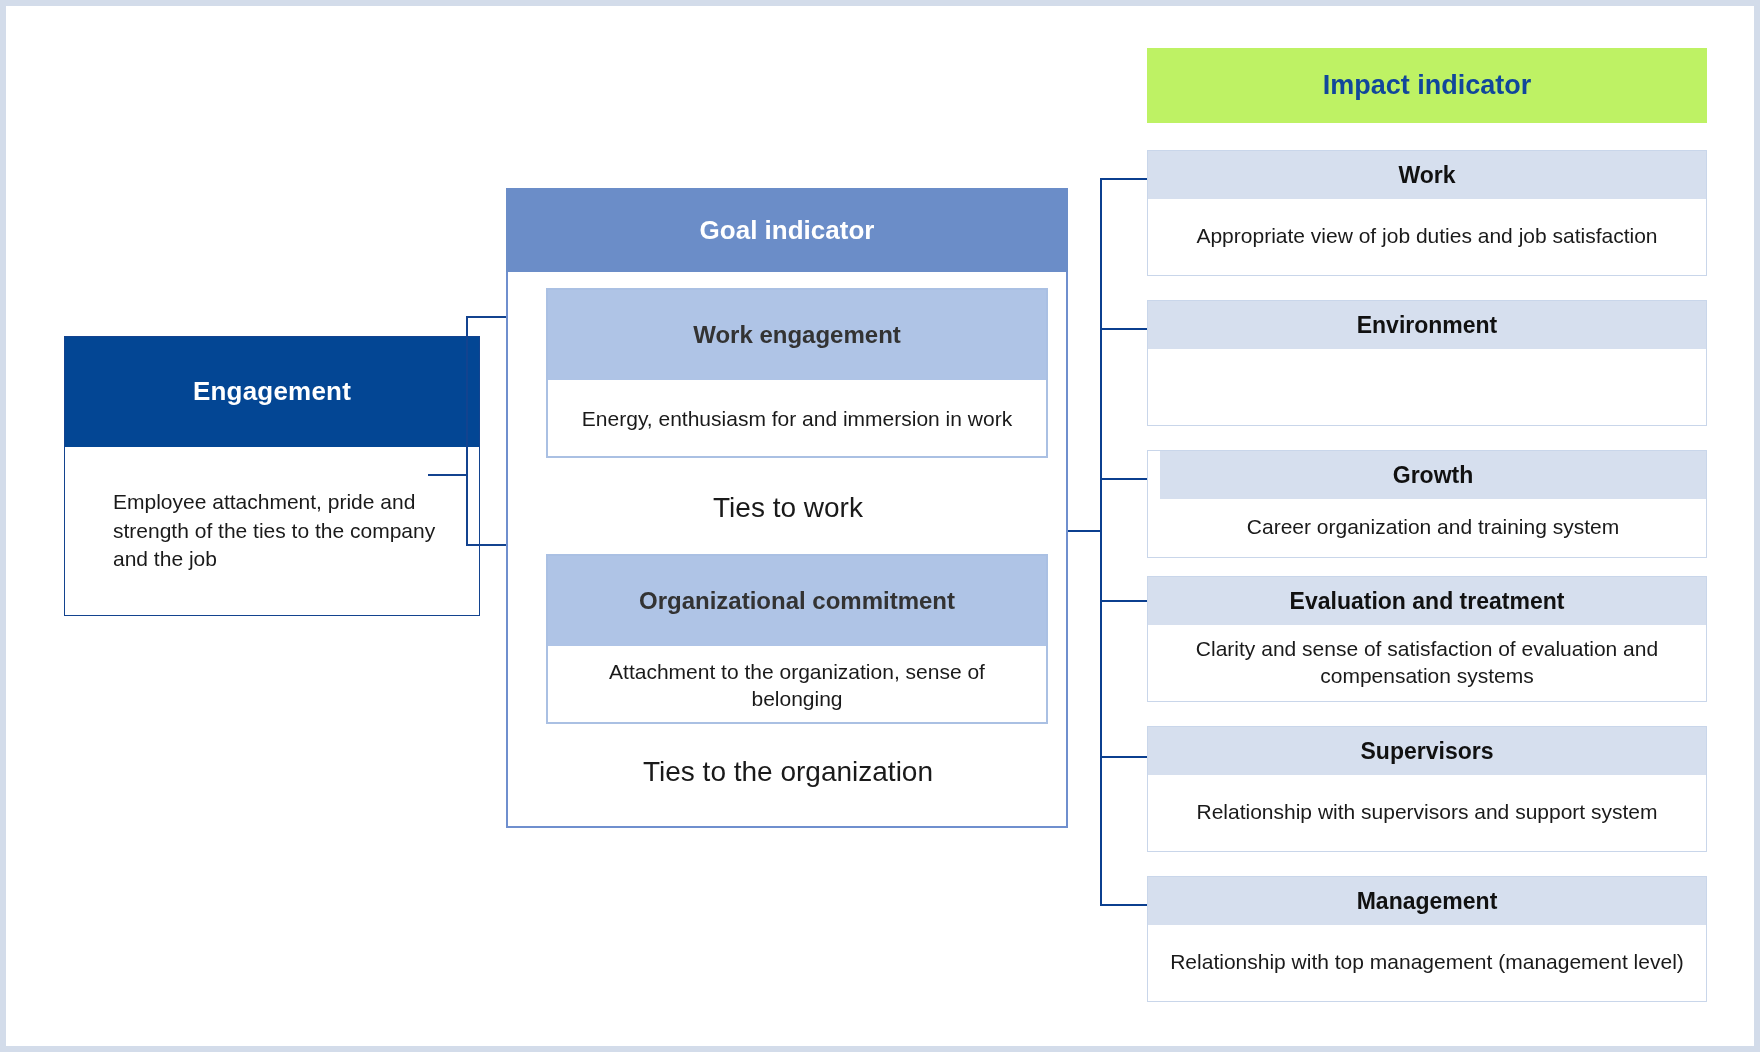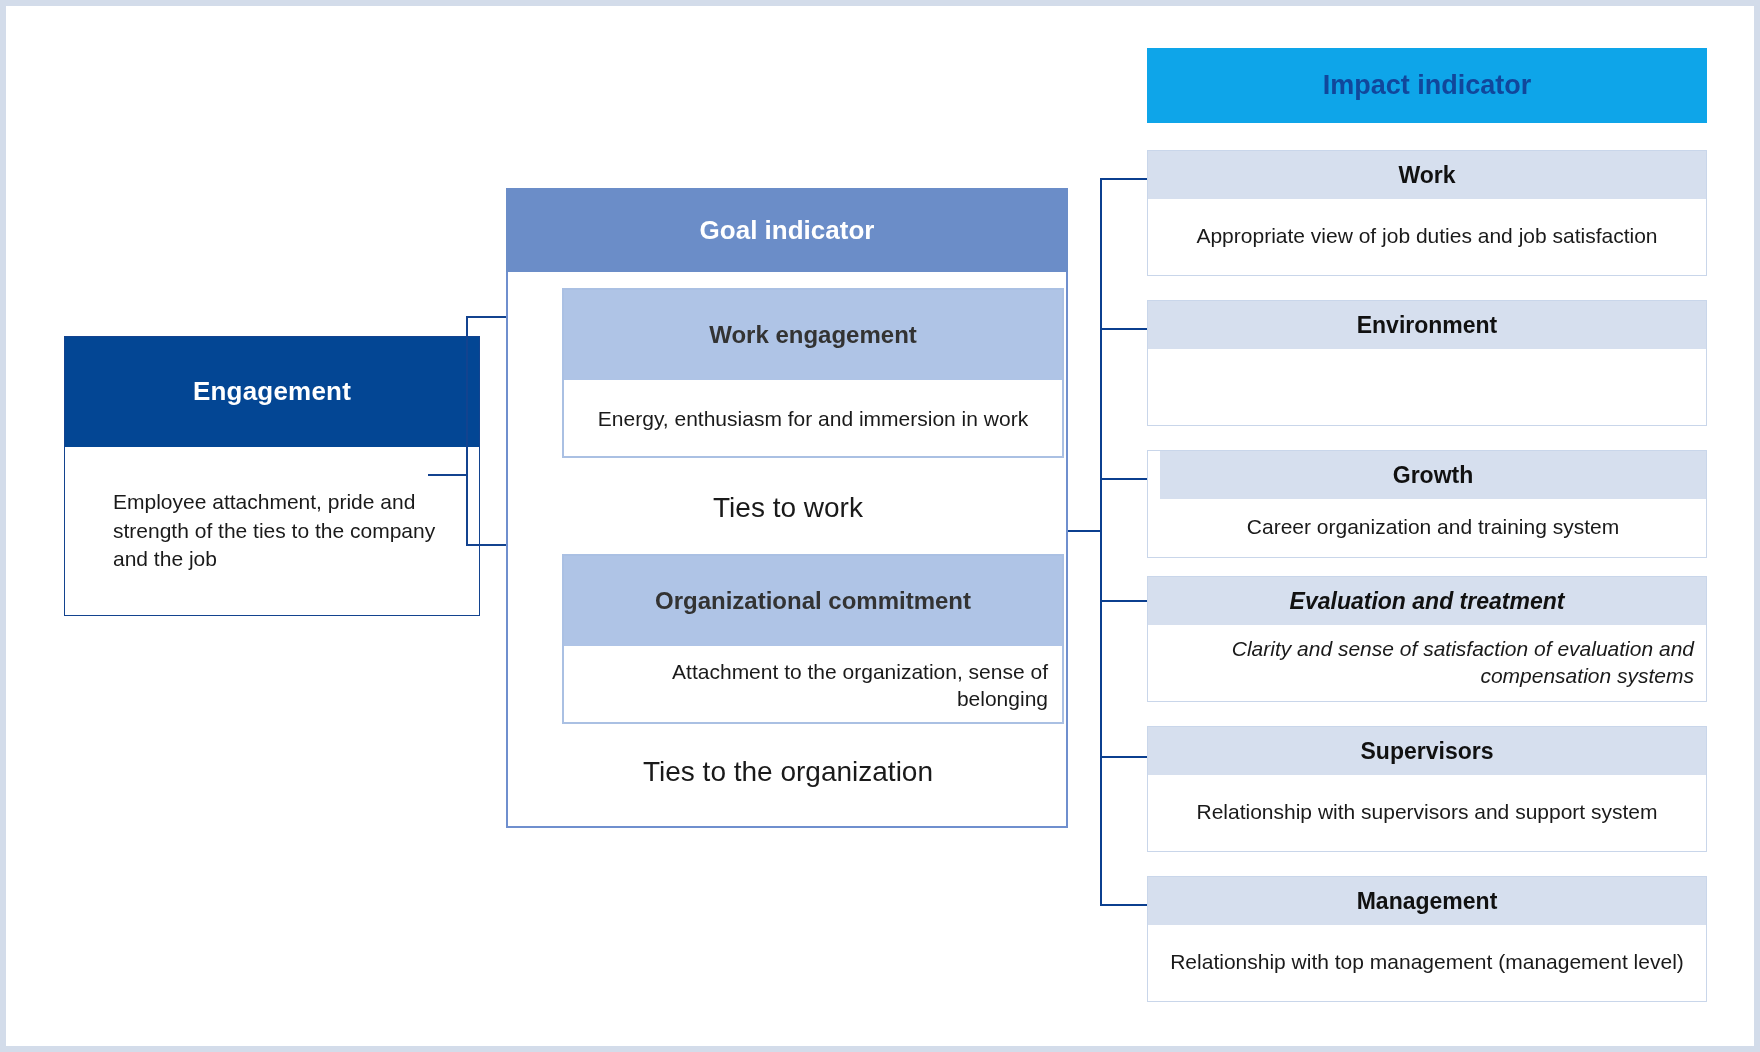--- a/index.html
+++ b/index.html
@@ -21,21 +21,21 @@
   .card-head{
     box-sizing:border-box;
     display:flex;align-items:center;justify-content:center;
     text-align:center;
     font-weight:bold;
     line-height:1.15;
   }
   .card-body{
     box-sizing:border-box;
     display:flex;align-items:center;justify-content:center;
-    text-align:right;
+    text-align:center;
     line-height:1.3;
     background:#ffffff;
     color:#1a1a1a;
   }
 
   
   #engagement{
     position:absolute;left:58px;top:330px;width:416px;height:280px;
     border:1.5px solid #13438f;
     box-sizing:border-box;
@@ -64,21 +64,21 @@
     background:#ffffff;
   }
   #goal-head{
     position:absolute;left:500px;top:182px;width:562px;height:84px;
     background:#6b8dc8;color:#ffffff;
     display:flex;align-items:center;justify-content:center;
     font-size:26px;font-weight:bold;
     box-sizing:border-box;
   }
   .sub-card{
-    position:absolute;left:556px;width:502px;
+    position:absolute;left:540px;width:502px;
     border:2px solid #aac0e3;
     box-sizing:border-box;
     background:#ffffff;
   }
   .sub-card .card-head{
     width:100%;height:92px;
     background:#afc4e6;color:#333333;
     font-size:24px;
     border-bottom:2px solid #ffffff;
   }
@@ -93,21 +93,21 @@
     position:absolute;left:531px;width:502px;height:36px;
     display:flex;align-items:center;justify-content:center;
     font-size:28px;color:#1a1a1a;
   }
   #tie-work{top:484px;}
   #tie-org{top:748px;}
 
   
   #impact-head{
     position:absolute;left:1141px;top:42px;width:560px;height:75px;
-    background:#0ea5e9;color:#11479b;
+    background:#bef264;color:#11479b;
     display:flex;align-items:center;justify-content:center;
     font-size:27px;font-weight:bold;
     box-sizing:border-box;
   }
   .impact-card{
     position:absolute;left:1141px;width:560px;
     border:1.5px solid #c9d6ea;
     box-sizing:border-box;
     background:#ffffff;
   }
@@ -178,21 +178,21 @@
 
   <div class="impact-card" style="top:294px;height:126px;">
     <div class="card-head">Environment</div>
   </div>
 
   <div class="impact-card" style="top:444px;height:108px;padding-left:12px;">
     <div class="card-head">Growth</div>
     <div class="card-body" style="height:56px;">Career organization and training system</div>
   </div>
 
-  <div class="impact-card" style="top:570px;height:126px;font-style:italic;">
+  <div class="impact-card" style="top:570px;height:126px;">
     <div class="card-head">Evaluation and treatment</div>
     <div class="card-body" style="height:74px;">Clarity and sense of satisfaction of evaluation and compensation systems</div>
   </div>
 
   <div class="impact-card" style="top:870px;height:126px;">
     <div class="card-head">Management</div>
     <div class="card-body" style="height:74px;">Relationship with top management (management level)</div>
   </div>
 
   <div class="impact-card" style="top:720px;height:126px;">

